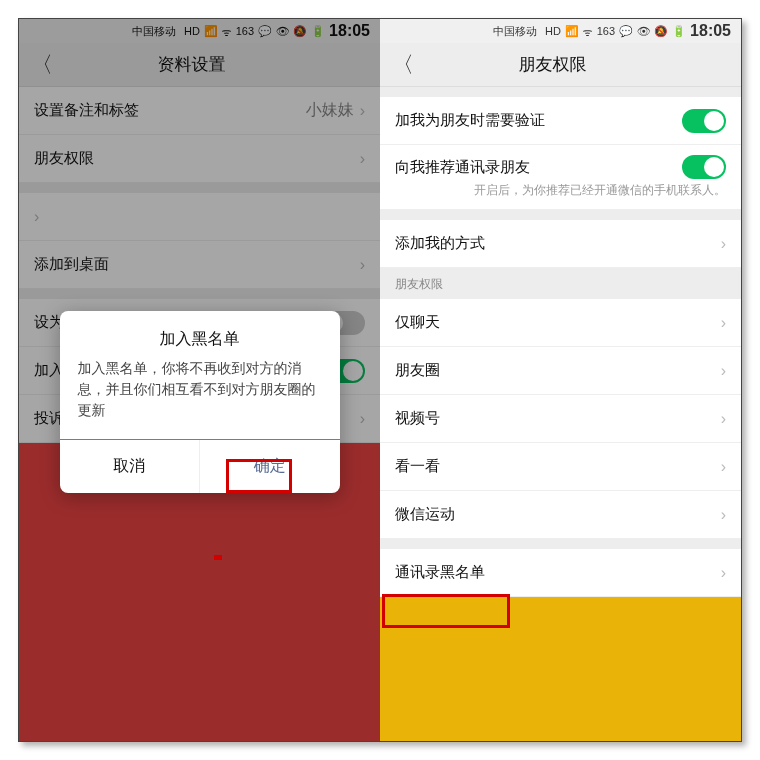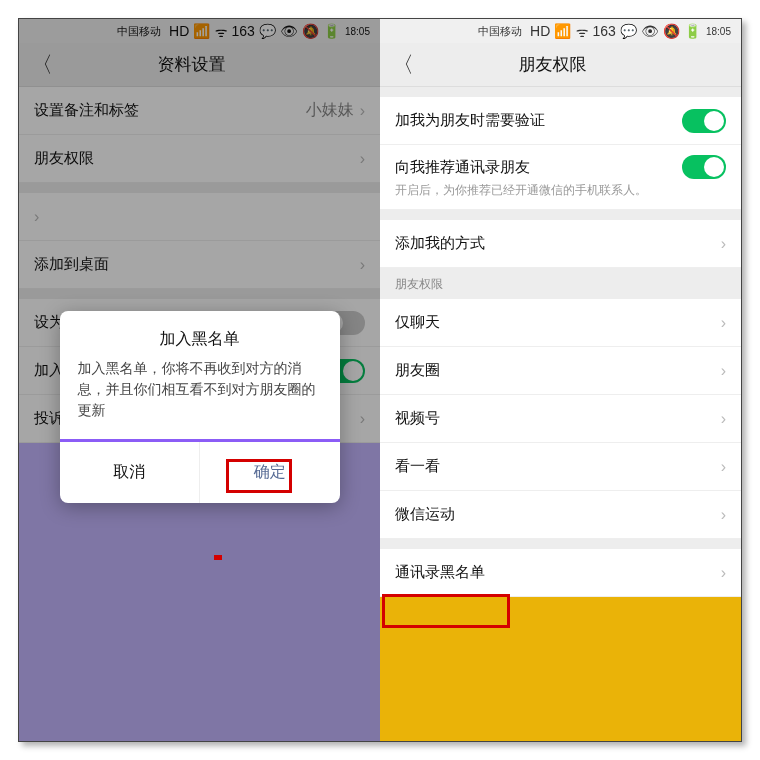--- a/index.html
+++ b/index.html
@@ -42,22 +42,22 @@
     display: flex;
     align-items: center;
     justify-content: flex-end;
     padding: 0 10px;
     font-size: 11px;
     color: #333;
     gap: 4px;
   }
   .phone.left .statusbar { color: #111; }
   .statusbar .carrier { font-size: 11px; margin-right: 4px; margin-left: 16px; }
-  .statusbar .time { font-size: 10px; }
-  .statusbar .icon { font-size: 14px; }
+  .statusbar .time { font-size: 16px; font-weight: bold; }
+  .statusbar .icon { font-size: 11px; }
   .navbar {
     height: 44px;
     display: flex;
     align-items: center;
     padding: 0 12px;
     background: #ededed;
     position: relative;
     border-bottom: 1px solid #ddd;
   }
   .phone.right .navbar { background: #ededed; }
@@ -97,21 +97,21 @@
   .cell .value { color: #888; font-size: 16px; margin-right: 6px; }
   .cell .chev {
     color: #bbb;
     font-size: 16px;
   }
   .cell .subtext {
     font-size: 12px;
     color: #999;
     margin-top: 3px;
   }
-  .cell.col { flex-direction: column; align-items: flex-start; justify-content: center; padding: 10px 15px; min-height: 58px;}
+  .cell.col { flex-direction: column; align-items: flex-end; justify-content: center; padding: 10px 15px; min-height: 58px;}
   .cell.col .row { display: flex; width: 100%; align-items: center; }
   .switch {
     width: 44px; height: 24px; border-radius: 12px;
     background: #07c160;
     position: relative;
     flex-shrink: 0;
   }
   .switch::after {
     content: "";
     position: absolute;
@@ -143,22 +143,22 @@
     color: #111;
   }
   .dialog .d-body {
     padding: 0 18px 18px;
     font-size: 14px;
     color: #444;
     line-height: 1.5;
   }
   .dialog .d-actions {
     display: flex;
-    border-top: 3px solid #8b5cf6;
-    height: 64px;
+    border-top: 1px solid #8b5cf6;
+    height: 54px;
     justify-content: flex-end;
   }
   .dialog .d-btn {
     flex: 1;
     display: flex;
     align-items: center;
     justify-content: center;
     font-size: 16px;
     color: #111;
   }
@@ -177,21 +177,21 @@
     top: 575px; left: 2px; width: 128px; height: 34px;
   }
   .red-dot {
     position: absolute;
     width: 8px; height: 5px;
     background: #d40000;
     z-index: 20;
     top: 536px; left: 195px;
   }
   .phone.right .content { background: #eab308; }
-  .phone.left .content { background: #c4b5fd; }
+  .phone.left .content { background: #ef4444; }
 </style>
 </head>
 <body>
 
 <div class="outer-frame">
 
   <div class="phone left">
     <div class="statusbar">
       <span class="carrier">中国移动</span>
       <span class="icon">HD</span>

